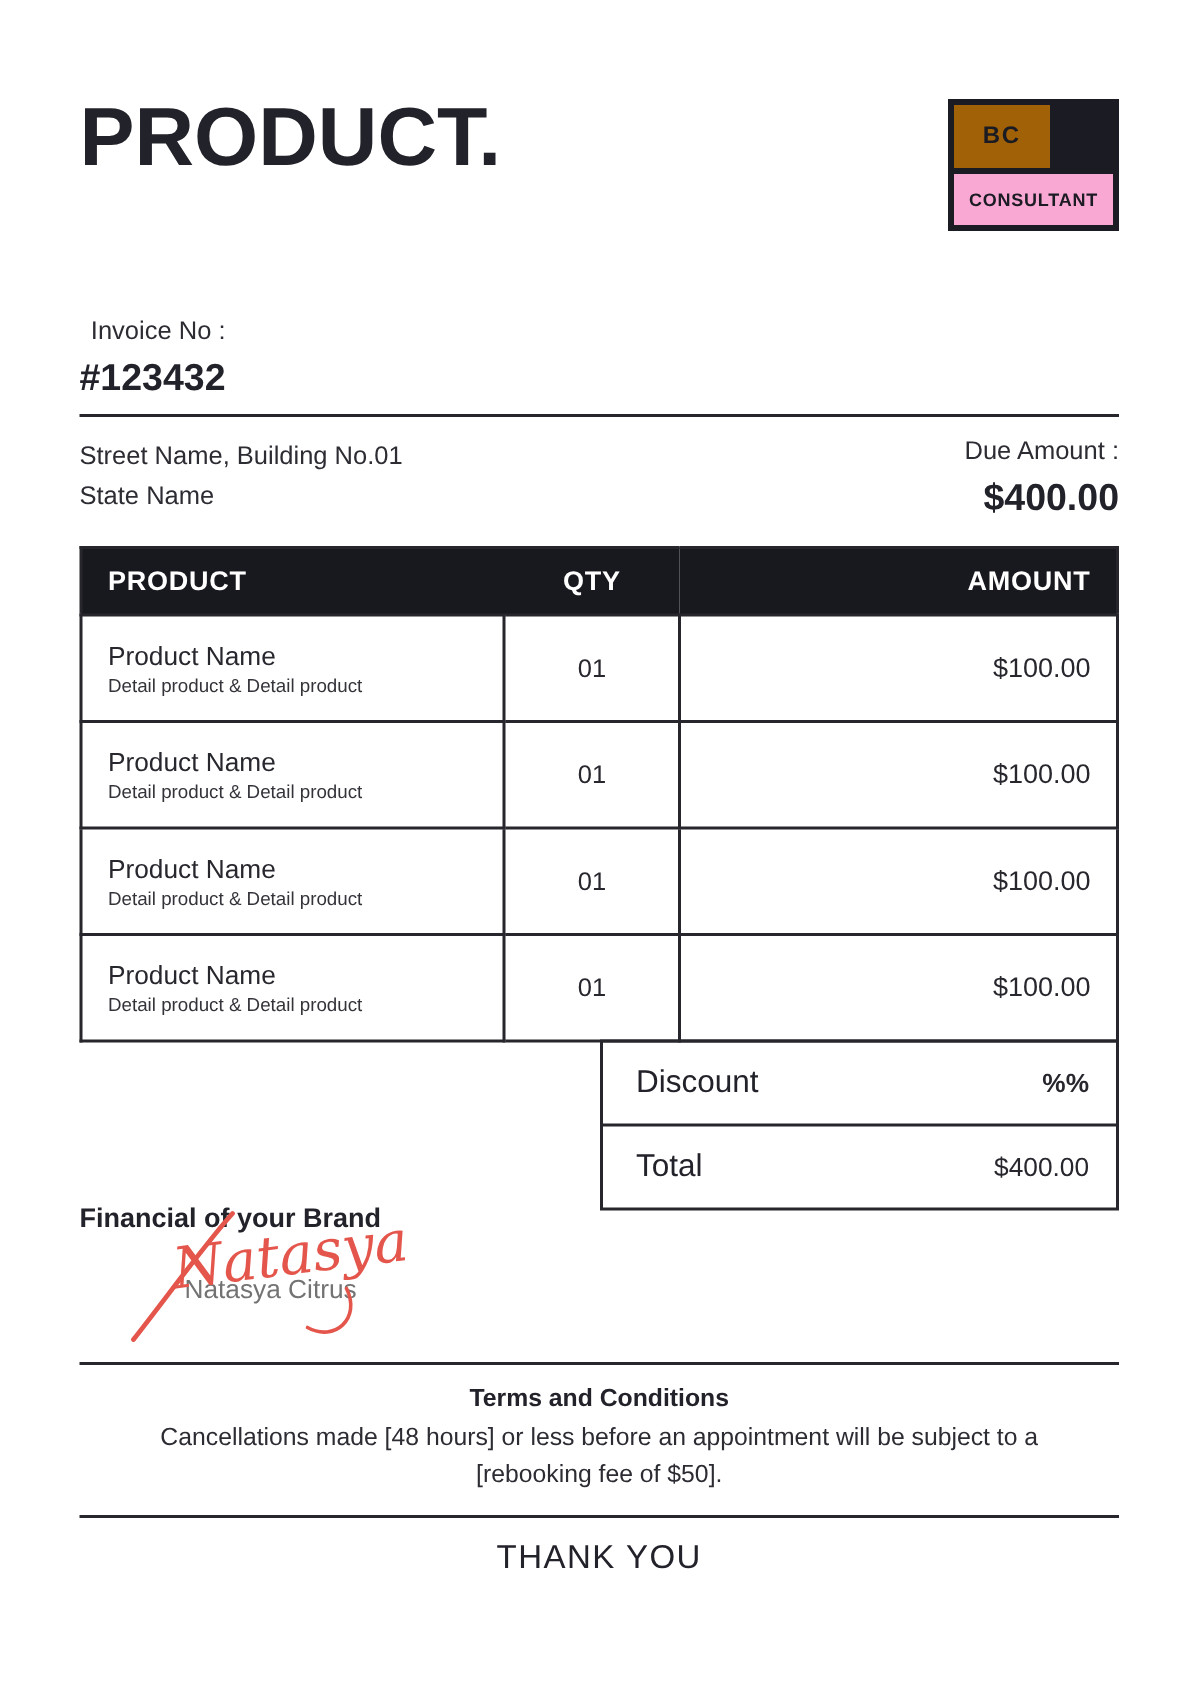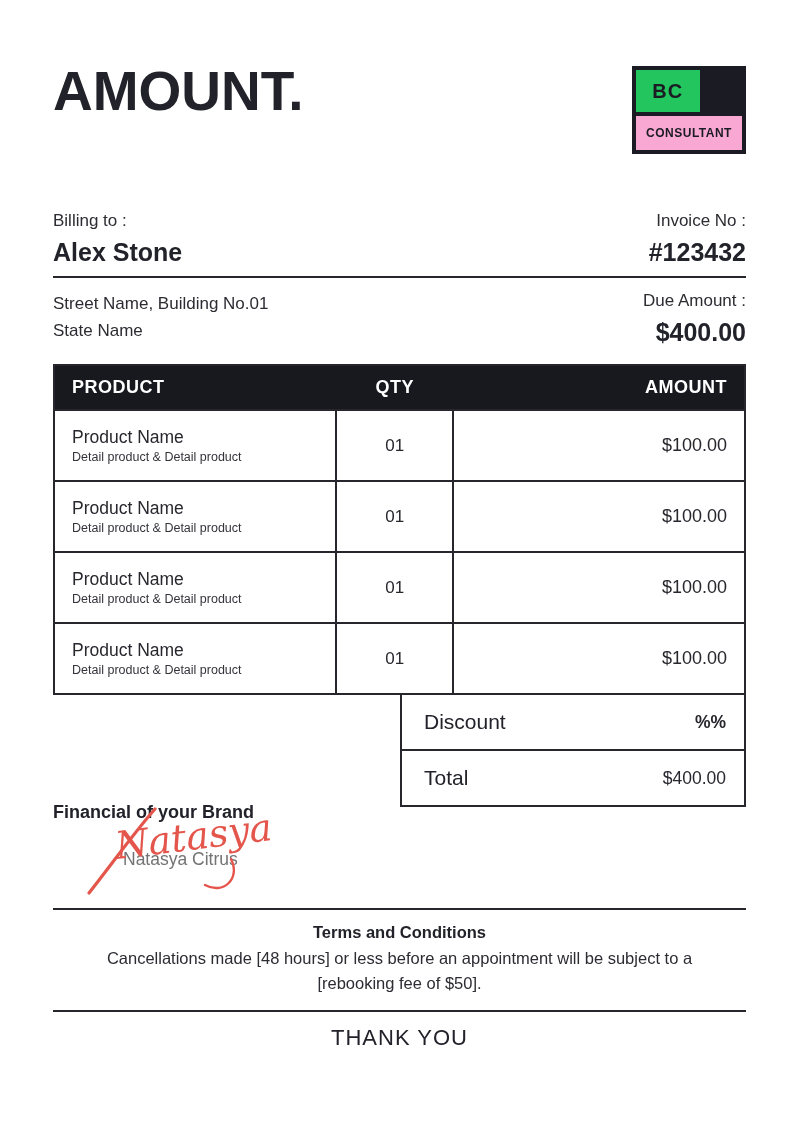--- a/index.html
+++ b/index.html
@@ -10,22 +10,22 @@
     color:#22222a;
     overflow:hidden;
   }
   .page { width:793px; height:1122px; padding:64px 47px 0 53px; background:#fff; }
 
   
   .header-row { display:flex; justify-content:space-between; align-items:flex-start; }
   .invoice-title { font-size:55px; font-weight:bold; line-height:1; letter-spacing:0px; color:#22222a; }
   .logo { width:114px; height:88px; background:#1b1b23; padding:4px; display:flex; flex-direction:column; margin-top:2px; }
   .logo-top { flex:1.25; display:flex; }
-  .logo-bc { background:#22c55e; width:60%; display:flex; align-items:center; justify-content:center;
-             font-size:20px; font-weight:bold; color:#1b1b23; letter-spacing:1px; }
+  .logo-bc { background:#a16207; width:60%; display:flex; align-items:center; justify-content:center;
+             font-size:16px; font-weight:bold; color:#1b1b23; letter-spacing:1px; }
   .logo-top-fill { flex:1; background:#1b1b23; }
   .logo-bottom { flex:1; background:#f9a8d4; margin-top:4px; display:flex; align-items:center; justify-content:center;
                  font-size:12px; font-weight:bold; color:#1b1b23; letter-spacing:0.5px; }
 
   
   .billing-row { display:flex; justify-content:space-between; align-items:flex-start; margin-top:56px; }
   .small-label { font-size:17px; color:#2c2c33; line-height:21px; }
   .big-value { font-size:25px; font-weight:bold; color:#22222a; line-height:30px; margin-top:6px; }
   .right-col { text-align:right; }
 
@@ -74,35 +74,31 @@
   
   .thank-you { text-align:center; margin-top:13px; font-size:22px; font-weight:normal;
                letter-spacing:1px; color:#22222a; }
 </style>
 </head>
 <body>
 
 <div class="page">
 
   <div class="header-row">
-    <div class="invoice-title">AMOUNT.</div>
+    <div class="invoice-title">PRODUCT.</div>
     <div class="logo">
       <div class="logo-top">
         <div class="logo-bc">BC</div>
         <div class="logo-top-fill"></div>
       </div>
       <div class="logo-bottom">CONSULTANT</div>
     </div>
   </div>
 
   <div class="billing-row">
-    <div>
-      <div class="small-label">Billing to :</div>
-      <div class="big-value">Alex Stone</div>
-    </div>
     <div class="right-col">
       <div class="small-label">Invoice No :</div>
       <div class="big-value">#123432</div>
     </div>
   </div>
 
   <hr class="divider">
 
   <div class="contact-row">
     <div class="contact-lines">

